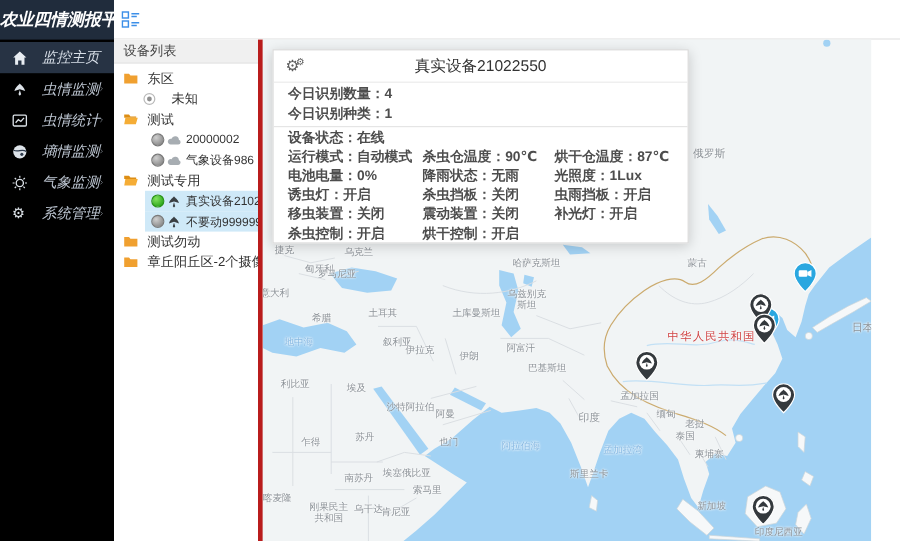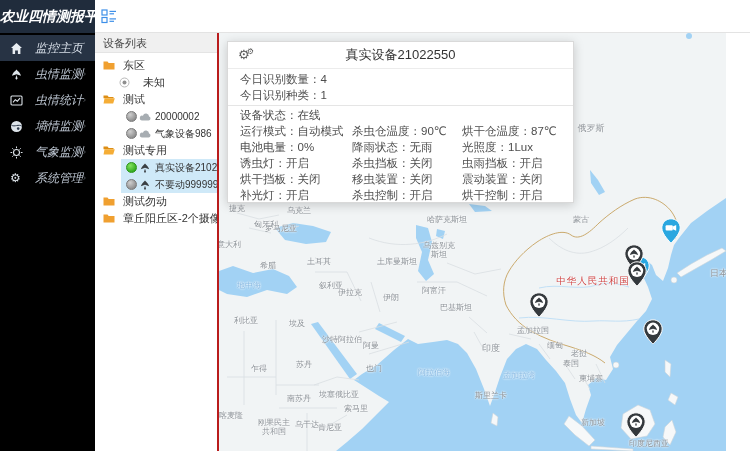--- a/index.html
+++ b/index.html
@@ -19,21 +19,21 @@
   .menu-label { flex:1; white-space:nowrap; }
   .menu-arrow { width:7px; height:10px; opacity:.8; }
 
   
   .main { flex:1; display:flex; flex-direction:column; min-width:0; }
   .topbar { height:33px; background:#fff; border-bottom:1px solid #e3e3e3;
             display:flex; align-items:center; padding-left:6px; flex-shrink:0; }
   .content { flex:1; display:flex; min-height:0; }
 
   
-  .device-panel { width:124px; flex-shrink:0; background:#fff; border-right:2px solid #b91c1c;
+  .device-panel { width:124px; flex-shrink:0; background:#fff; border-right:4px solid #b91c1c;
                   overflow:hidden; }
   .panel-header { height:20px; line-height:20px; background:#f0f0f0; border-bottom:1px solid #e4e4e4;
                   padding-left:8px; font-size:11px; color:#444; }
   .tree { padding-top:4px; }
   .tree-row { height:17px; display:flex; align-items:center; font-size:11px; color:#333;
               white-space:nowrap; cursor:pointer; }
   .tree-row.selected { background:linear-gradient(to right, transparent 26px, #cfe9f8 26px); }
   .r-folder { padding-left:8px; }
   .r-folder .t-label { margin-left:8px; }
   .r-unknown { padding-left:24px; }
@@ -57,21 +57,21 @@
   .marker { position:absolute; width:20px; height:26px; z-index:5; cursor:pointer; }
 
   
   .popup { position:absolute; left:8px; top:8px; width:347px; height:162px; background:#fff;
            border:1px solid #d9d9d9; box-shadow:0 2px 10px rgba(0,0,0,.18); z-index:30; }
   .popup-header { height:27px; display:flex; align-items:center; border-bottom:1px solid #ececec;
                   padding:0 10px; position:relative; }
   .gears { position:absolute; left:10px; top:3px; color:#5c5c5c; font-size:13px; line-height:20px; }
   .gears .g2 { font-size:8px; position:relative; top:-5px; left:-3px; }
   .popup-title { flex:1; text-align:center; font-size:13px; color:#333; }
-  .popup-body { padding:2px 12px 0; }
+  .popup-body { padding:2px 12px 0;font-weight:bold; }
   .stat-line, .status-line { height:16px; line-height:16px; font-size:11.5px; color:#4d4d4d; }
   .popup-divider { border-top:1px solid #e5e5e5; margin:2px -12px 1px; }
   .detail-grid { display:grid; grid-template-columns:112px 110px 1fr; }
   .detail-grid span { height:16px; line-height:16px; font-size:11.5px; color:#4d4d4d; white-space:nowrap; }
 </style>
 </head>
 <body>
 
 <div class="app">
 
@@ -473,21 +473,20 @@
             <div class="detail-grid">
               <span>运行模式：自动模式</span>
               <span>杀虫仓温度：90℃</span>
               <span>烘干仓温度：87℃</span>
               <span>电池电量：0%</span>
               <span>降雨状态：无雨</span>
               <span>光照度：1Lux</span>
               <span>诱虫灯：开启</span>
               <span>杀虫挡板：关闭</span>
               <span>虫雨挡板：开启</span>
-              <span>烘干挡板：关闭</span>
               <span>移虫装置：关闭</span>
               <span>震动装置：关闭</span>
               <span>补光灯：开启</span>
               <span>杀虫控制：开启</span>
               <span>烘干控制：开启</span>
             </div>
           </div>
         </div>
 
       </div>

